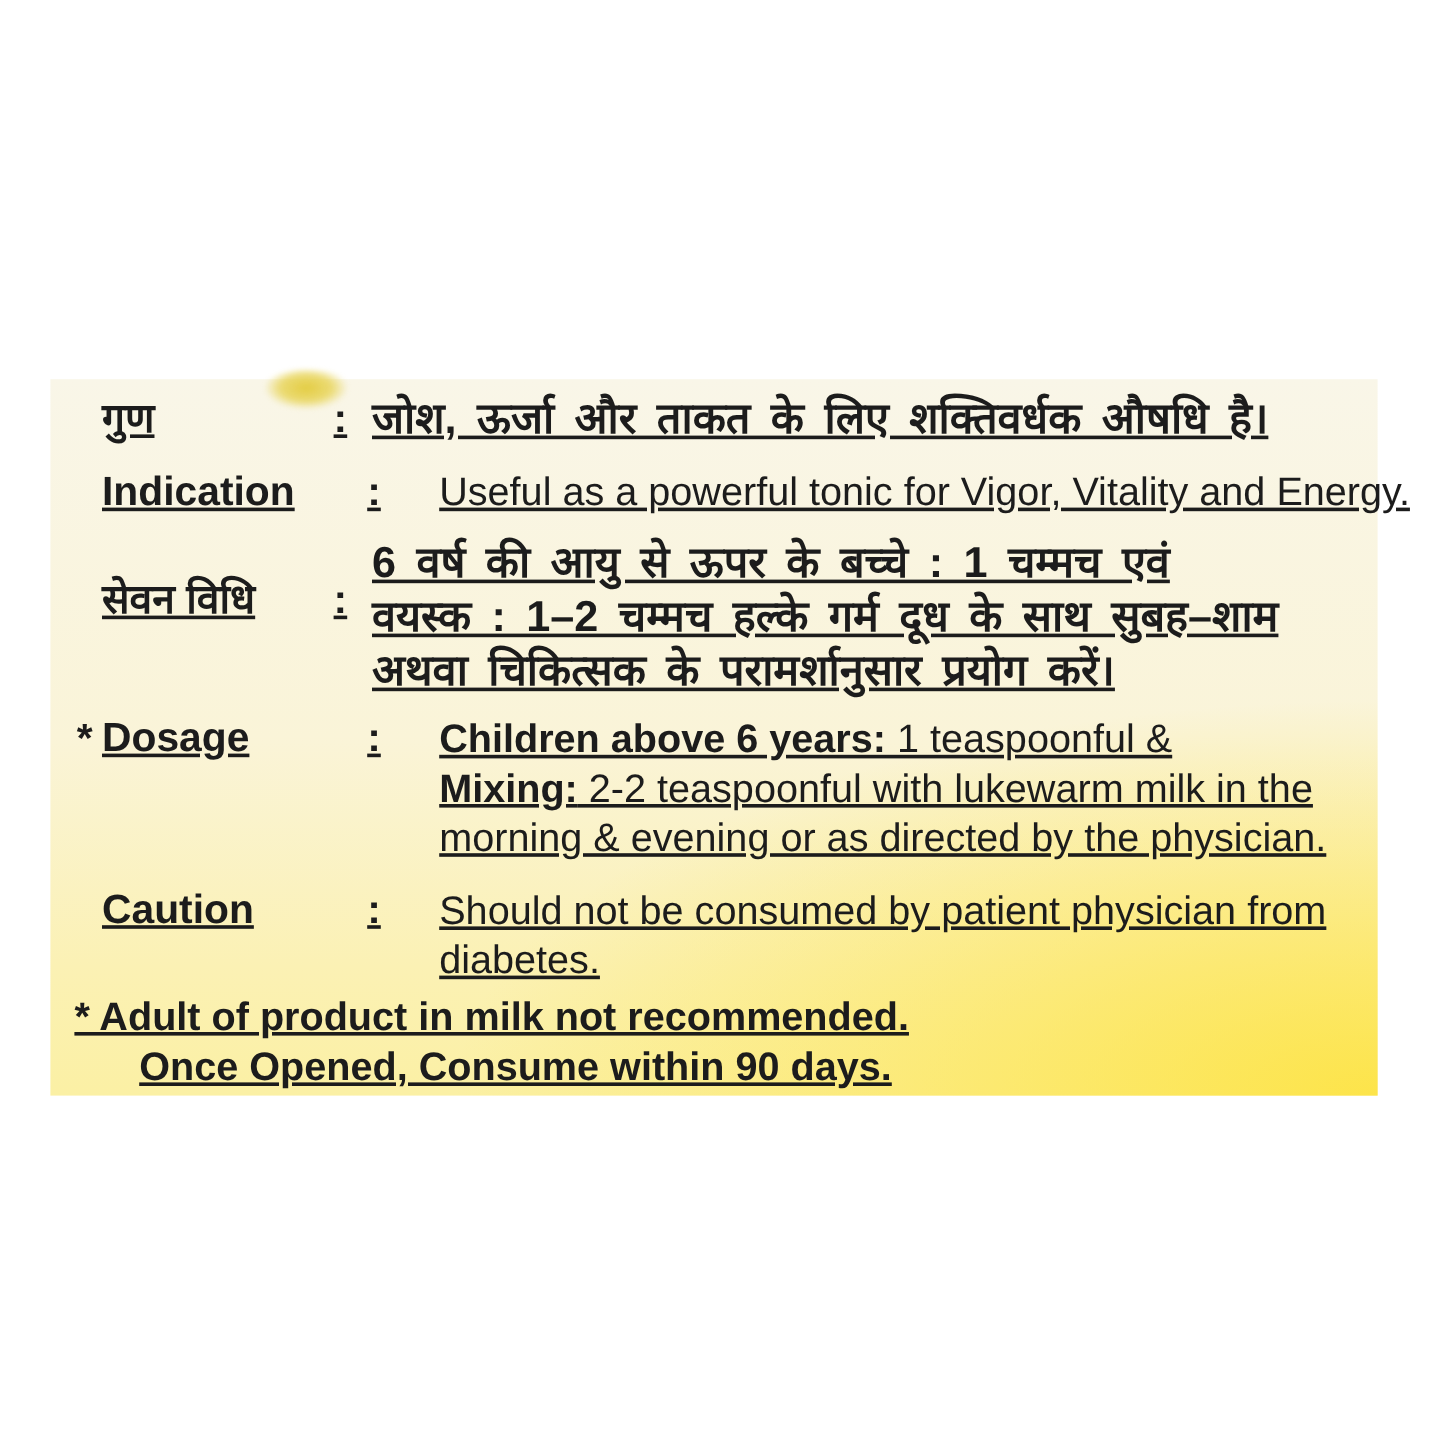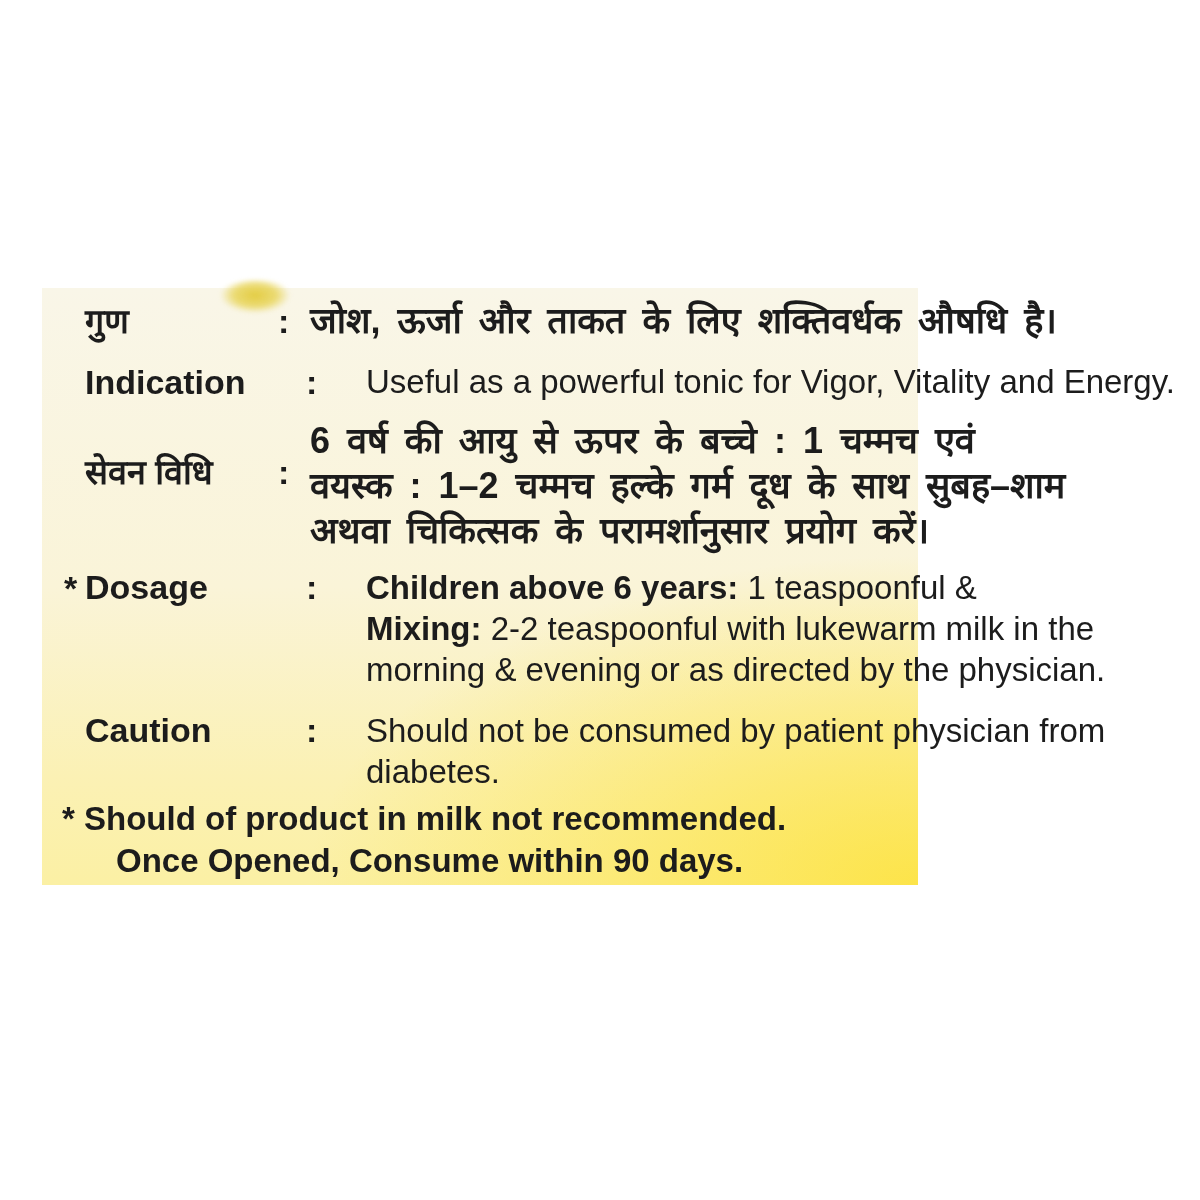--- a/index.html
+++ b/index.html
@@ -6,25 +6,26 @@
   body{
     width:1200px;height:1200px;
     background:#ffffff;
     position:relative;
     font-family:"Liberation Sans","DejaVu Sans",sans-serif;
     color:#1c1c1c;
     overflow:hidden;
   }
   .panel{
     position:absolute;
-    left:42px; top:288px;
-    width:876px; height:597px;
+    left:42px; top:316px;
+    width:1106px; height:597px;
     background:
       radial-gradient(120% 95% at 100% 100%, rgba(253,226,58,0.85) 0%, rgba(253,226,58,0) 58%),
       linear-gradient(to bottom, #f9f6e8 0%, #faf4d8 50%, #fbf1b4 82%, #fbf0a4 100%);
+    text-decoration: underline;
   }
   .petal{
     position:absolute;
     left:178px; top:-8px;
     width:78px; height:34px;
     background:radial-gradient(60% 70% at 45% 45%, #e3cc43 0%, rgba(230,209,75,0.75) 45%, rgba(230,209,75,0) 75%);
     border-radius:50% 60% 45% 60%;
     filter:blur(2px);
   }
   .row{
@@ -113,16 +114,16 @@
   <div class="row row-caution en en-lh41">
     <div class="label">Caution</div>
     <div class="colon">:</div>
     <div class="content">
       <div class="line"><span>Should not be consumed by patient physician from</span></div>
       <div class="line"><span>diabetes.</span></div>
     </div>
   </div>
 
   <div class="footnotes">
-    <div class="footnote footnote-1">* Should of product in milk not recommended.</div>
+    <div class="footnote footnote-1">* Adult of product in milk not recommended.</div>
     <div class="footnote footnote-2">Once Opened, Consume within 90 days.</div>
   </div>
 </div>
 
 </body></html>

